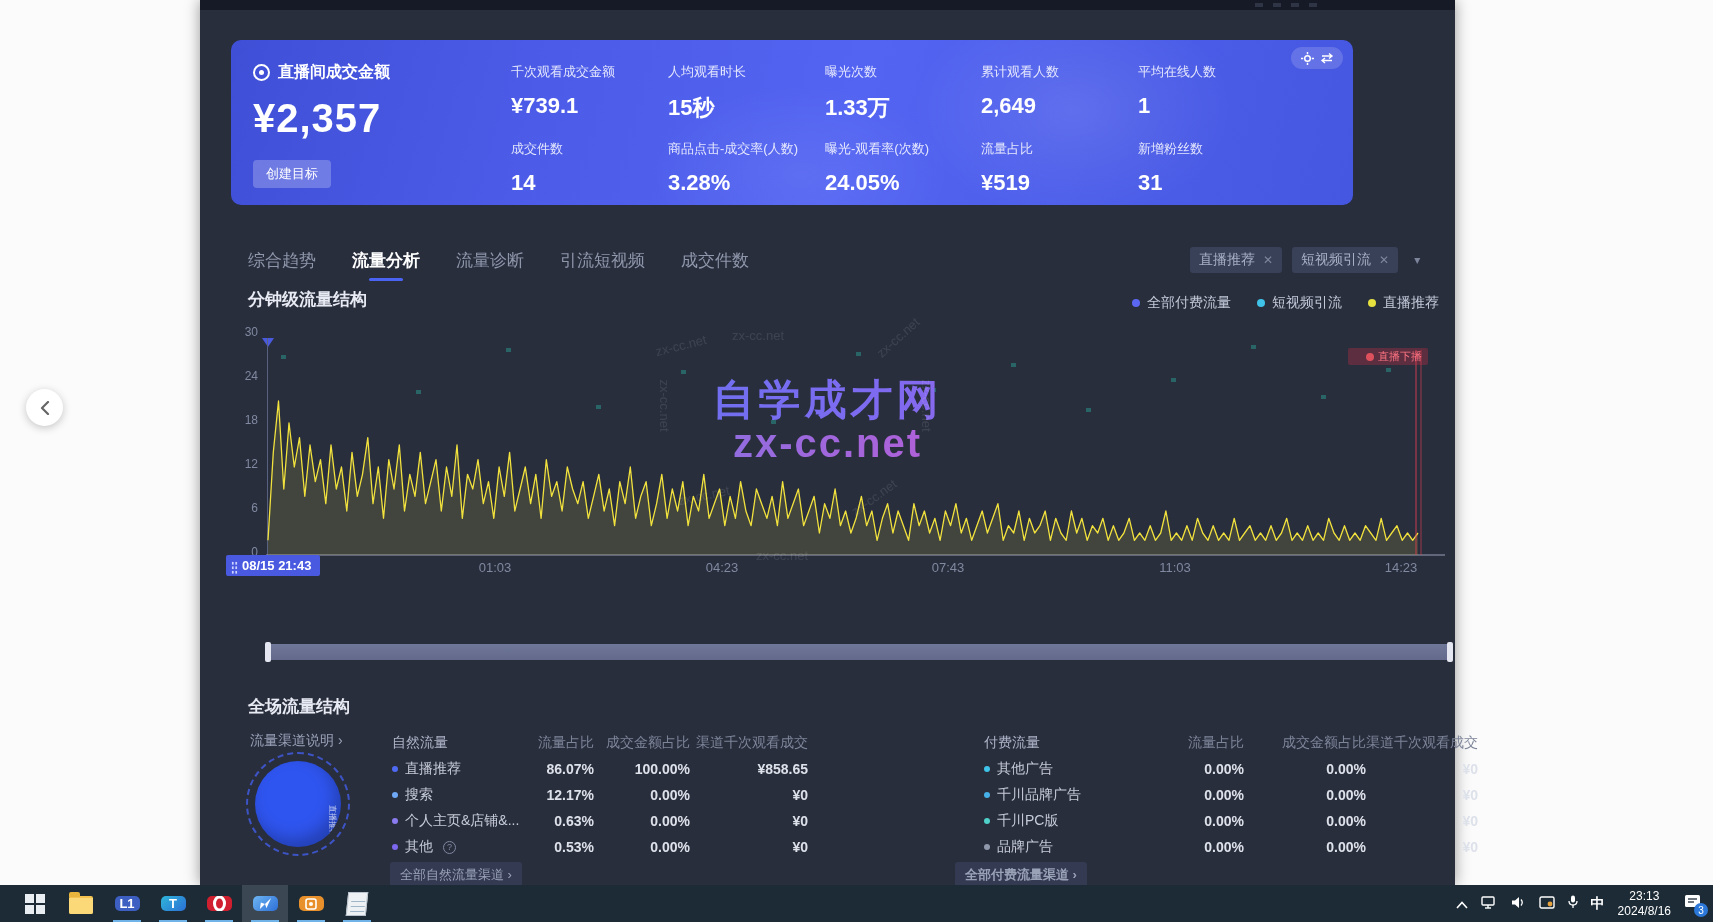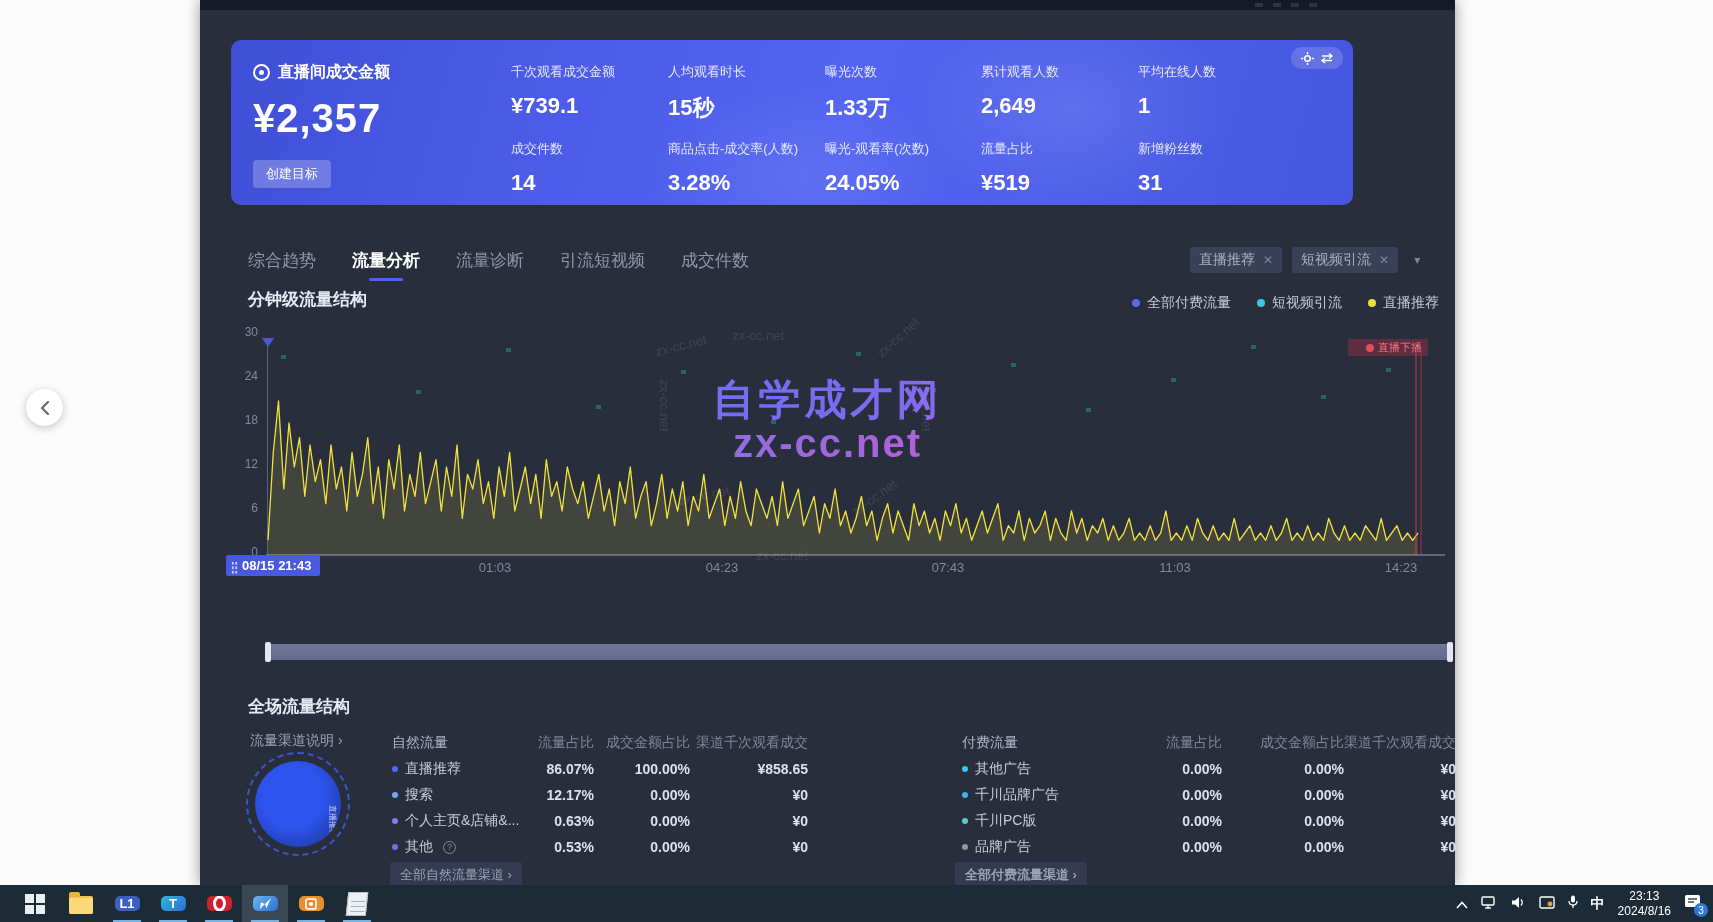--- a/index.html
+++ b/index.html
@@ -63,21 +63,21 @@
   .lg-item { display:flex; align-items:center; gap:7px; cursor:pointer; white-space:nowrap; }
   .lg-dot { width:8px; height:8px; border-radius:50%; flex:0 0 auto; }
   .plot-wrap { position:absolute; left:66px; top:330px; width:1179px; height:232px; }
   .plot-wrap svg { overflow:visible; }
   .ylab { position:absolute; width:34px; text-align:right; left:24px; color:#8089a0; font-size:12px; }
   .xlab { position:absolute; top:560px; transform:translateX(-50%); color:#8089a0; font-size:13px; white-space:nowrap; }
   .time-chip { position:absolute; left:26px; top:555px; background:#4a5ae0; color:#fff; font-size:13px;
                font-weight:bold; padding:3px 9px 3px 16px; border-radius:2px; white-space:nowrap; }
   .time-chip::before { content:''; position:absolute; left:5px; top:6px; width:7px; height:13px;
                background:radial-gradient(circle 1.2px, #cdd4ff 1.2px, transparent 1.3px) 0 0/3.5px 4.5px; }
-  .end-badge { position:absolute; left:1148px; top:339px; width:80px; height:17px; border-radius:2px;
+  .end-badge { position:absolute; left:1148px; top:348px; width:80px; height:17px; border-radius:2px;
                background:rgba(215,45,70,.30); color:#ff7583; font-size:11px; display:flex; gap:4px;
                align-items:center; justify-content:center; filter:blur(.4px); white-space:nowrap;padding-left:12px; }
   .end-badge::before { content:''; width:8px; height:8px; border-radius:50%; background:rgba(255,90,100,.8); }
   .wm { position:absolute; color:rgba(255,255,255,.10); font-size:13px; pointer-events:none; white-space:nowrap; }
   .wm-big { position:absolute; left:0; right:0; top:378px; text-align:center; pointer-events:none; line-height:1.05; }
   .wm-big .t1 { font-size:42px; font-weight:bold; letter-spacing:4px;
                 background:linear-gradient(90deg,#4a7df0,#7f6af0 55%,#e064c4); color:transparent;
                 -webkit-background-clip:text; background-clip:text; }
   .wm-big .t2 { font-size:40px; font-weight:bold; letter-spacing:2px;
                 background:linear-gradient(90deg,#3f8df0,#b45fd8 60%,#ef5fb0); color:transparent;
@@ -93,21 +93,21 @@
   .help-link { position:absolute; left:50px; top:732px; color:#9aa2b8; font-size:14px; cursor:pointer; white-space:nowrap; }
   .donut { position:absolute; left:46px; top:752px; width:104px; height:104px; }
   .donut .ring { position:absolute; inset:0; border-radius:50%; border:2px dashed #3d54c6; }
   .donut .core { position:absolute; inset:9px; border-radius:50%; background:#2f55f0;
                  box-shadow:inset -6px -8px 16px rgba(0,0,0,.25); overflow:hidden; }
   .donut .dlab { position:absolute; right:14px; bottom:10px; color:rgba(255,255,255,.75); font-size:8px;
                  transform:rotate(90deg); transform-origin:right bottom; }
   .tbl { position:absolute; top:730px; font-size:14px; }
   .tbl .trow { display:grid; align-items:center; height:26px; }
   .tbl.nat { left:192px; } .tbl.nat .trow { grid-template-columns:128px 74px 96px 118px; }
-  .tbl.paid { left:762px; } .tbl.paid .trow { grid-template-columns:150px 110px 122px 112px; }
+  .tbl.paid { left:784px; } .tbl.paid .trow { grid-template-columns:150px 110px 122px 112px; }
   .tbl .hd { color:#7d8599; }
   .tbl .hd .cname { color:#aeb5c8; }
   .tbl .cname { display:flex; align-items:center; gap:7px; color:#c6cbd8; white-space:nowrap; overflow:hidden; }
   .tbl .num { text-align:right; color:#dde1ea; font-weight:bold; }
   .tbl .hd .num { font-weight:normal; color:#7d8599; }
   .rdot { width:6px; height:6px; border-radius:50%; flex:0 0 auto; }
   .info-i { width:13px; height:13px; border-radius:50%; border:1px solid #8089a0; color:#8089a0; font-size:9px;
             display:inline-flex; align-items:center; justify-content:center; margin-left:3px; }
   .foot-link { position:absolute; top:862px; background:#333a52; color:#9aa2b8; font-size:13px;
                padding:4px 10px; border-radius:3px; cursor:pointer; white-space:nowrap; }

